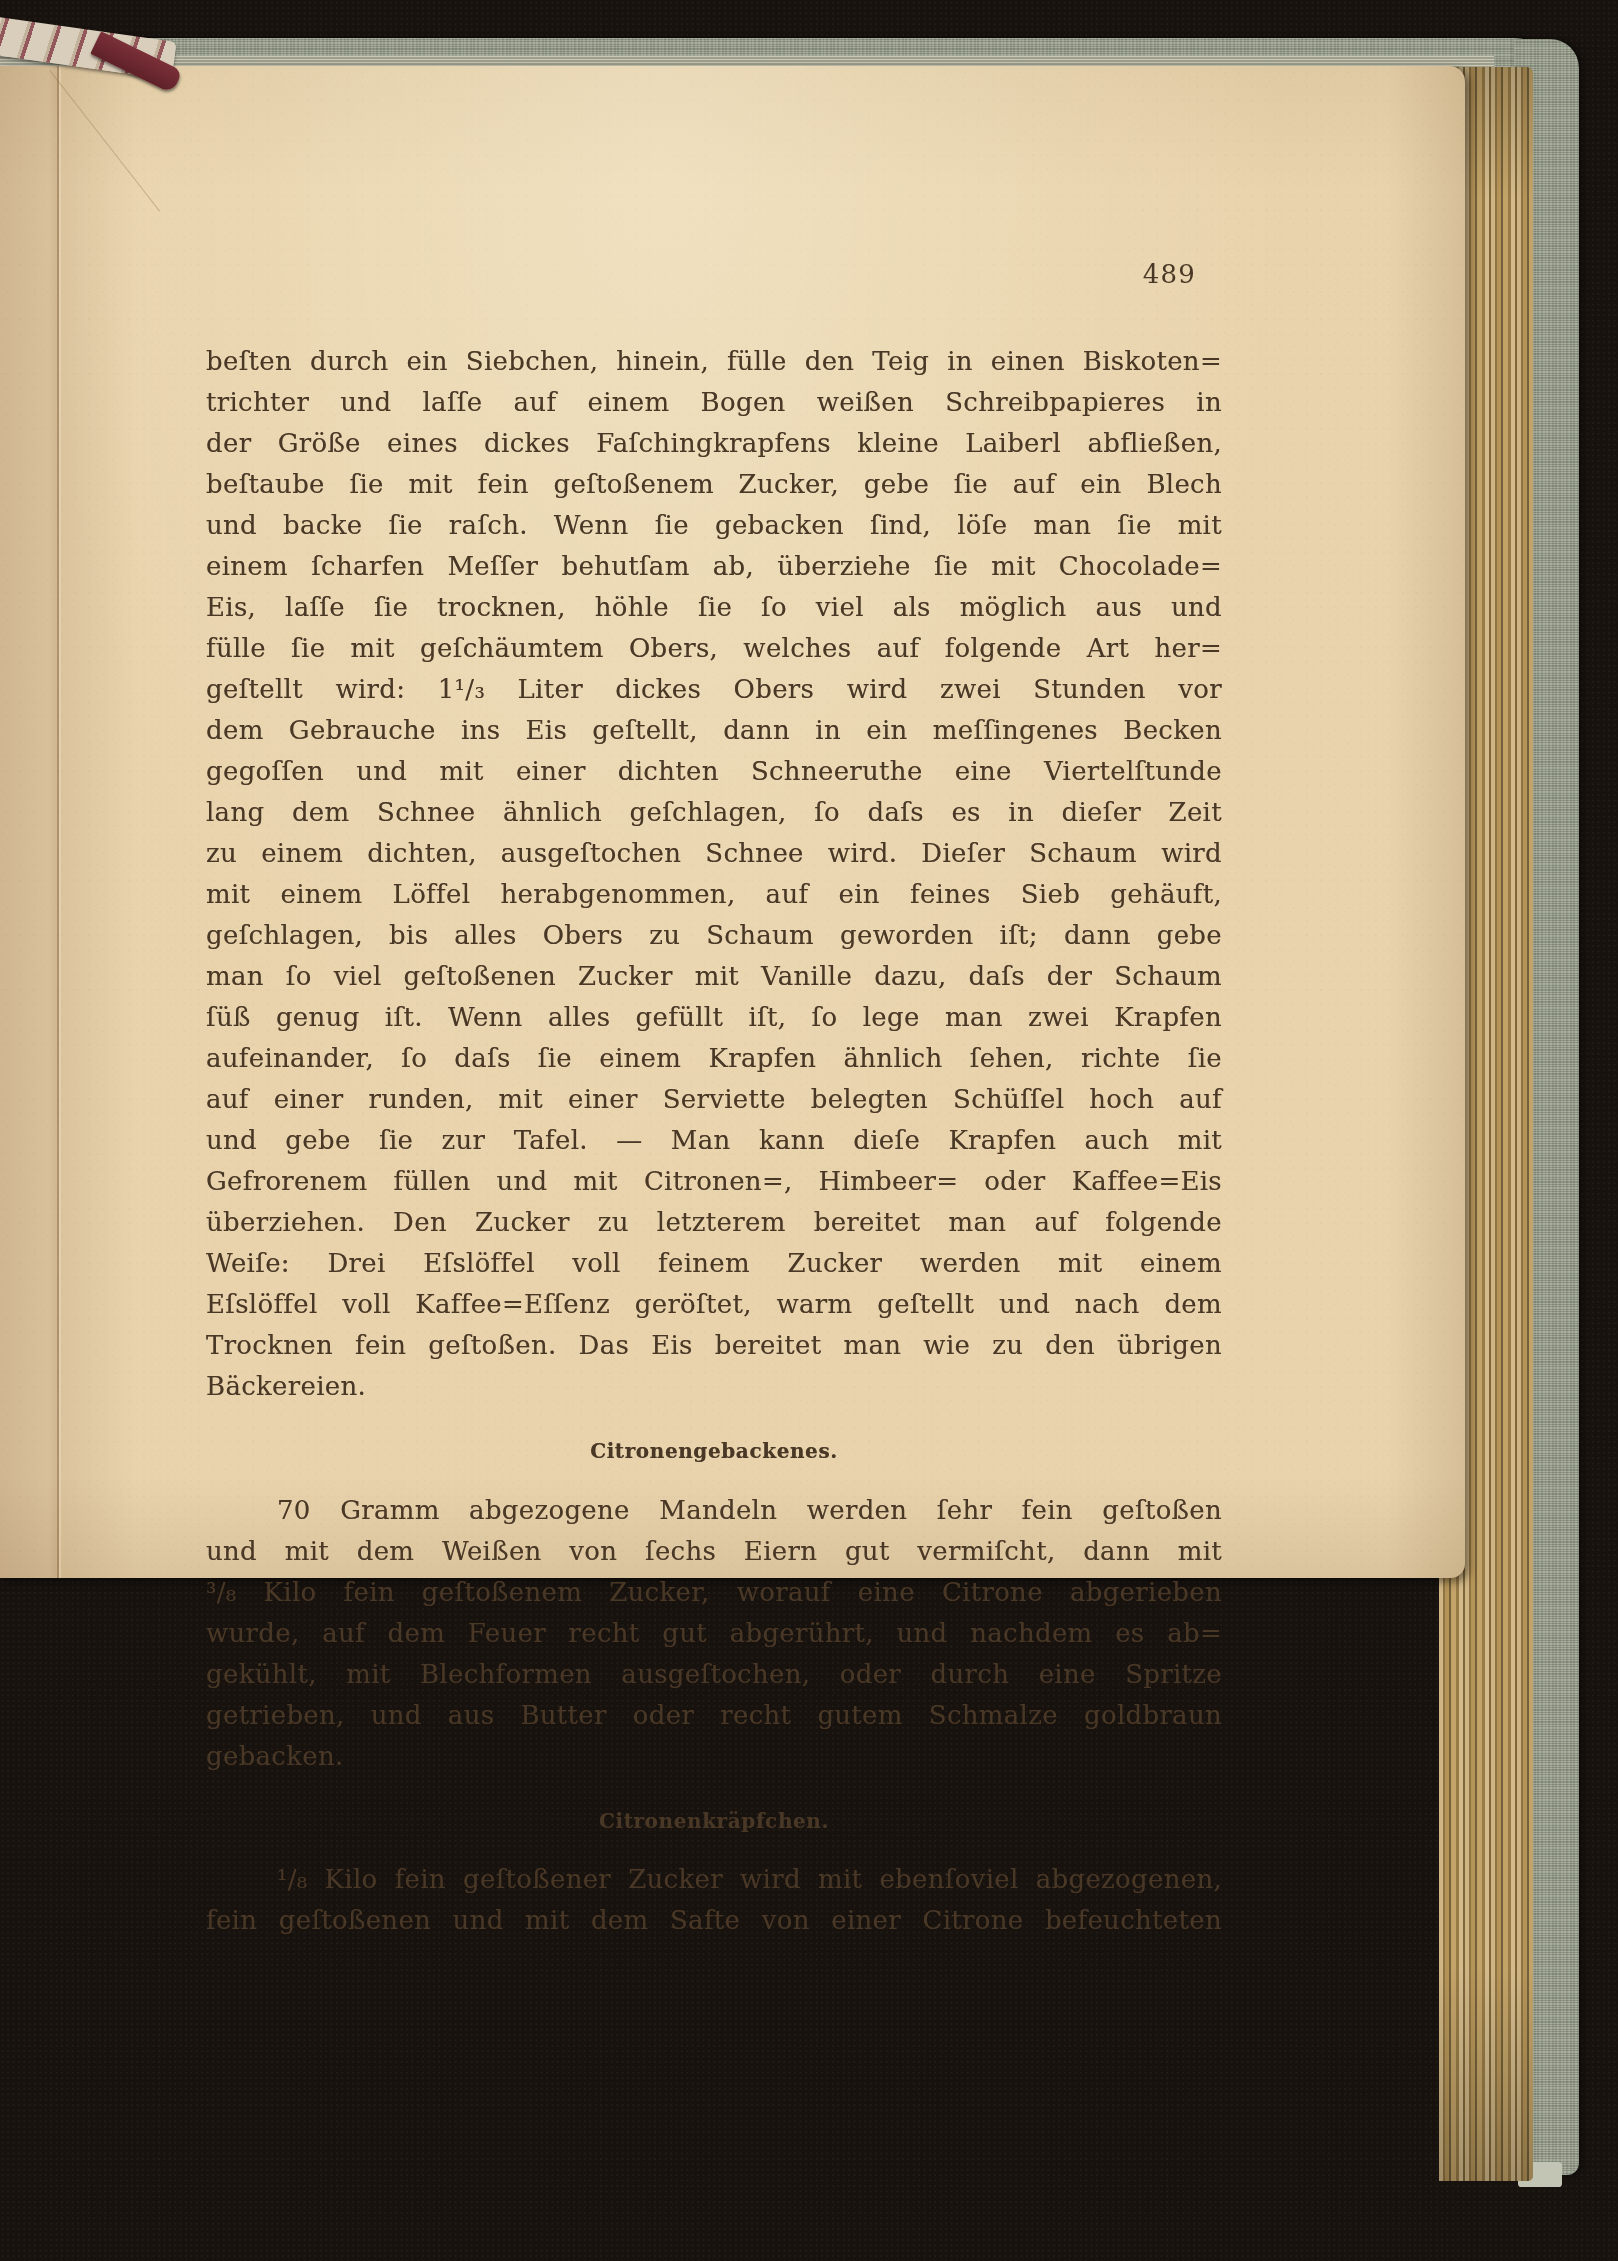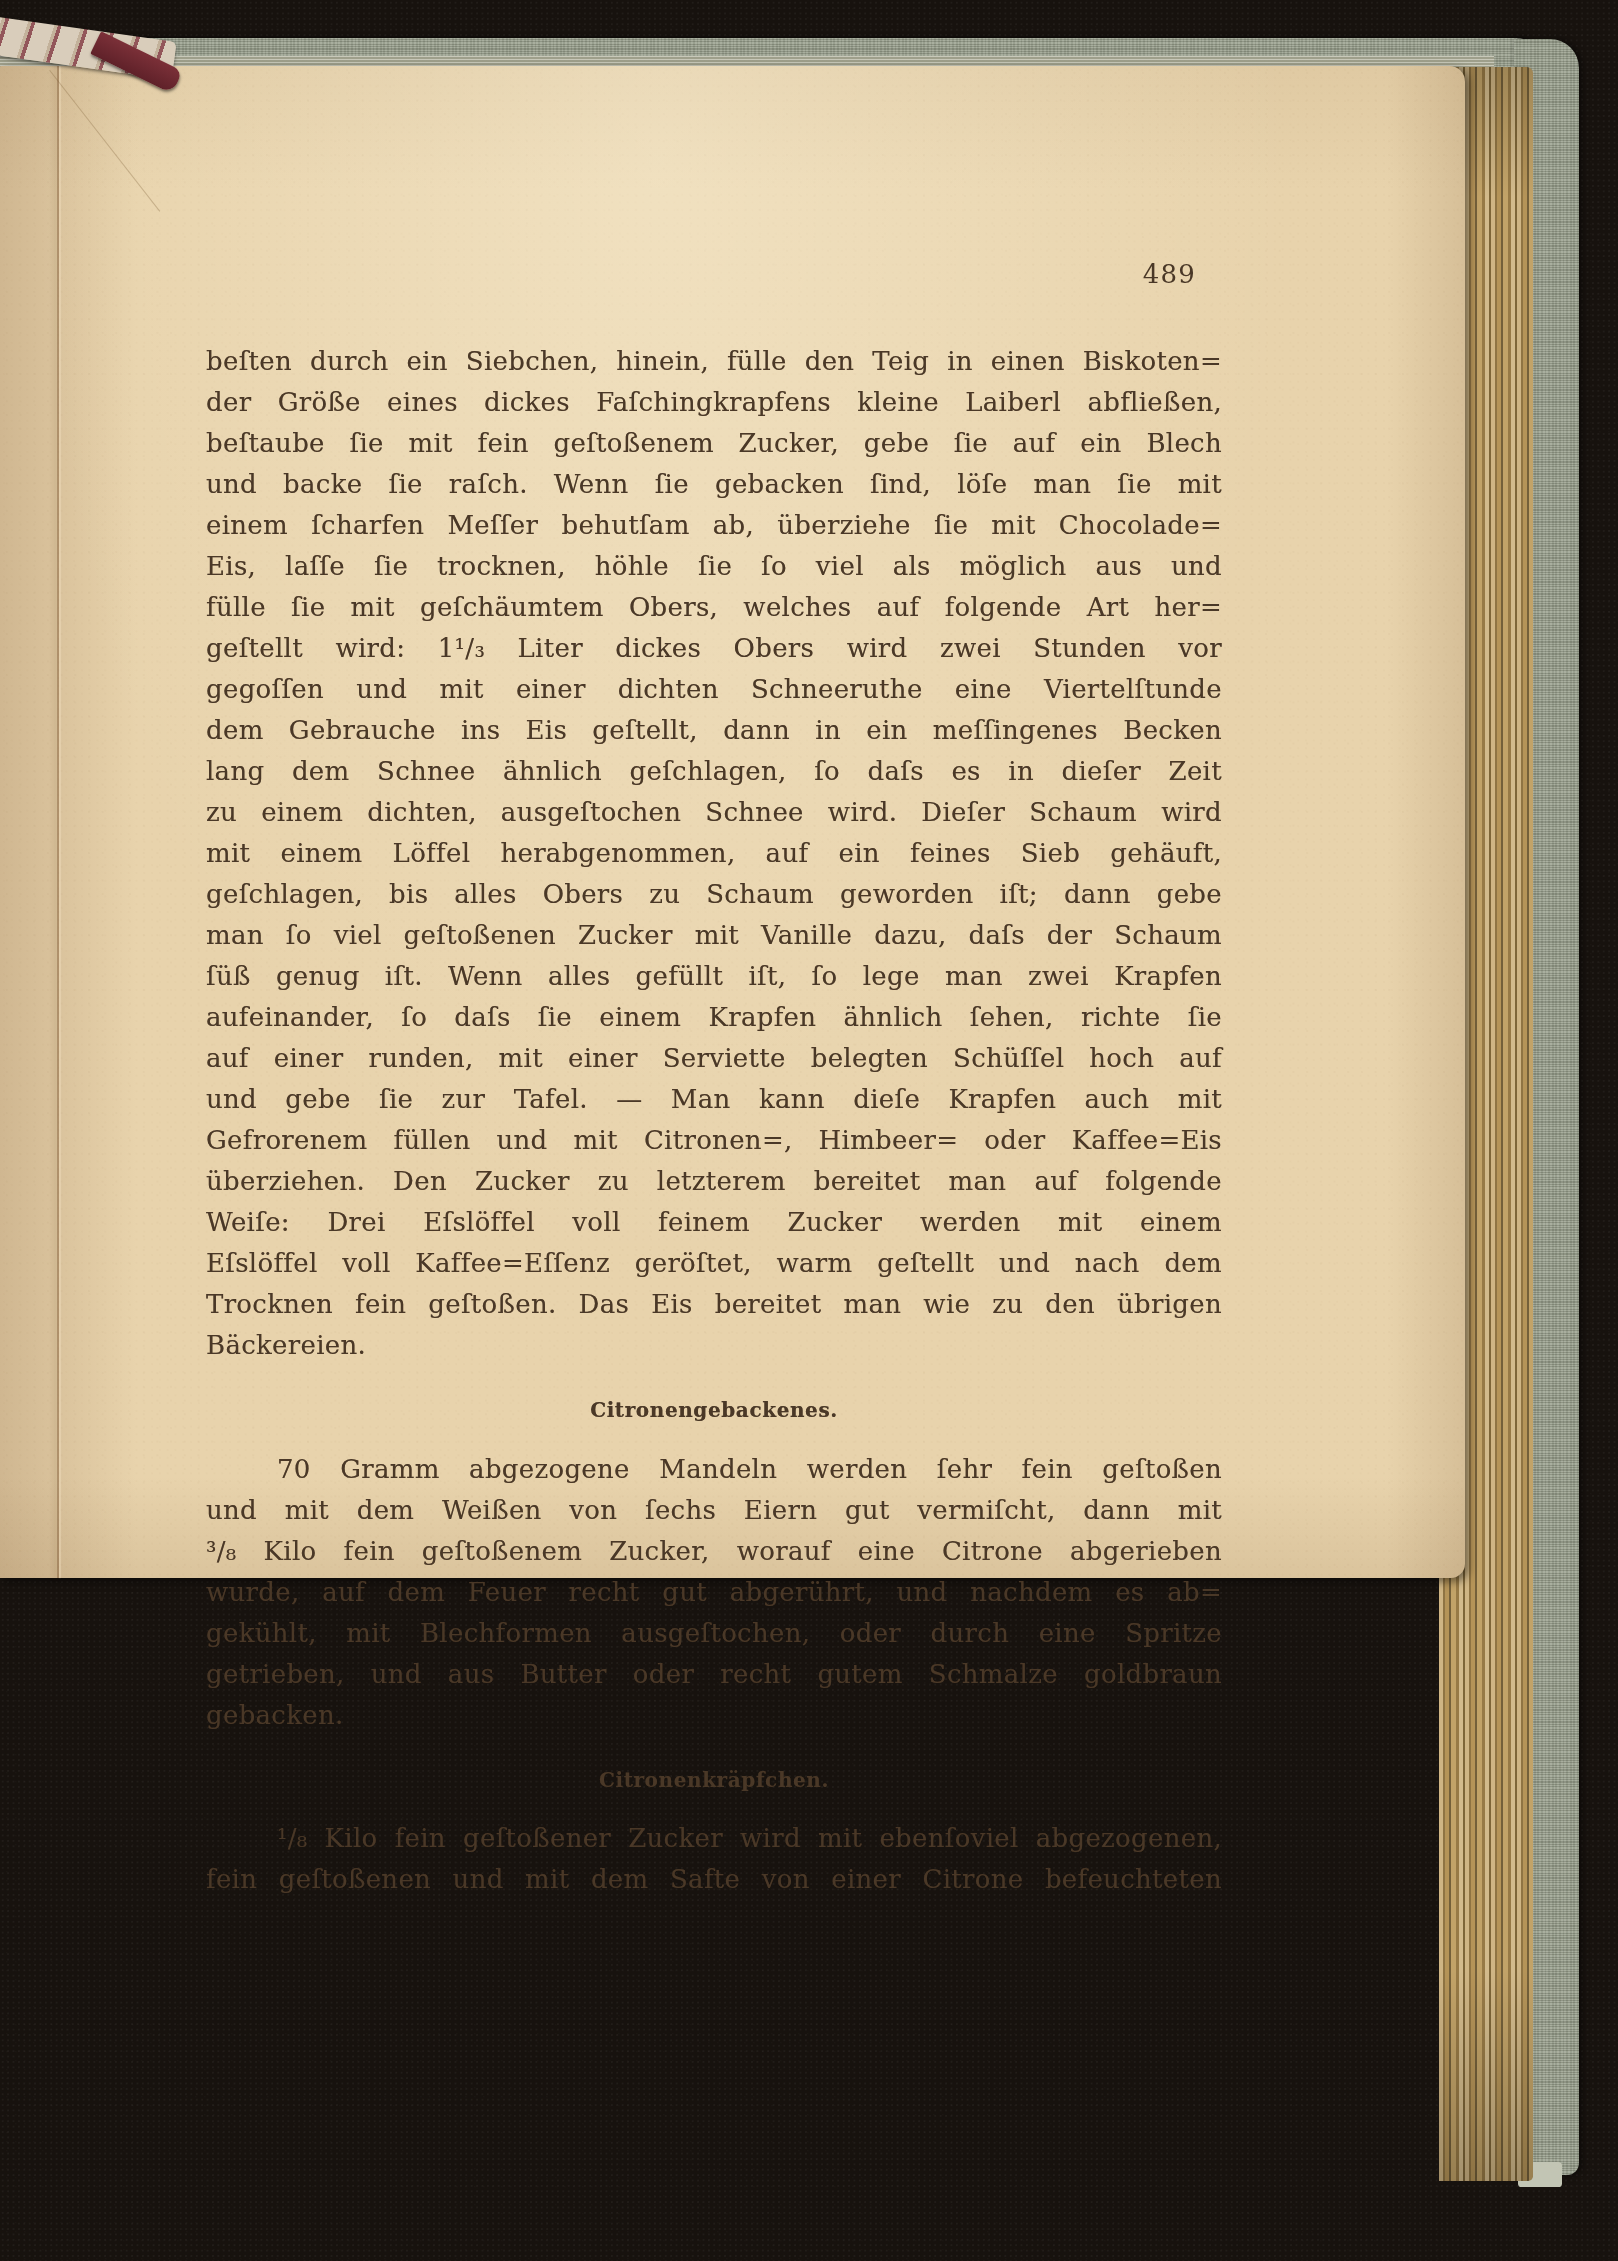--- a/index.html
+++ b/index.html
@@ -120,29 +120,30 @@
   <div class="block-top-edge"></div>
   <div class="fore-edge"></div>
 
   <div class="page">
     <div class="gutter-crease"></div>
     <div class="corner-crease"></div>
     <div class="page-number">489</div>
     <div class="text-block" id="textblock">
         <div class="para">
           <div class="line">beſten durch ein Siebchen, hinein, fülle den Teig in einen Biskoten=</div>
+          <div class="line">trichter und laſſe auf einem Bogen weißen Schreibpapieres in</div>
           <div class="line">der Größe eines dickes Faſchingkrapfens kleine Laiberl abfließen,</div>
           <div class="line">beſtaube ſie mit fein geſtoßenem Zucker, gebe ſie auf ein Blech</div>
           <div class="line">und backe ſie raſch. Wenn ſie gebacken ſind, löſe man ſie mit</div>
           <div class="line">einem ſcharfen Meſſer behutſam ab, überziehe ſie mit Chocolade=</div>
           <div class="line">Eis, laſſe ſie trocknen, höhle ſie ſo viel als möglich aus und</div>
           <div class="line">fülle ſie mit geſchäumtem Obers, welches auf folgende Art her=</div>
           <div class="line">geſtellt wird: 1¹/₃ Liter dickes Obers wird zwei Stunden vor</div>
+          <div class="line">dem Gebrauche ins Eis geſtellt, dann in ein meſſingenes Becken</div>
           <div class="line">gegoſſen und mit einer dichten Schneeruthe eine Viertelſtunde</div>
-          <div class="line">dem Gebrauche ins Eis geſtellt, dann in ein meſſingenes Becken</div>
           <div class="line">lang dem Schnee ähnlich geſchlagen, ſo daſs es in dieſer Zeit</div>
           <div class="line">zu einem dichten, ausgeſtochen Schnee wird. Dieſer Schaum wird</div>
           <div class="line">mit einem Löffel herabgenommen, auf ein feines Sieb gehäuft,</div>
           <div class="line">geſchlagen, bis alles Obers zu Schaum geworden iſt; dann gebe</div>
           <div class="line">man ſo viel geſtoßenen Zucker mit Vanille dazu, daſs der Schaum</div>
           <div class="line">ſüß genug iſt. Wenn alles gefüllt iſt, ſo lege man zwei Krapfen</div>
           <div class="line">aufeinander, ſo daſs ſie einem Krapfen ähnlich ſehen, richte ſie</div>
           <div class="line">auf einer runden, mit einer Serviette belegten Schüſſel hoch auf</div>
           <div class="line">und gebe ſie zur Tafel. — Man kann dieſe Krapfen auch mit</div>
           <div class="line">Gefrorenem füllen und mit Citronen=, Himbeer= oder Kaffee=Eis</div>

